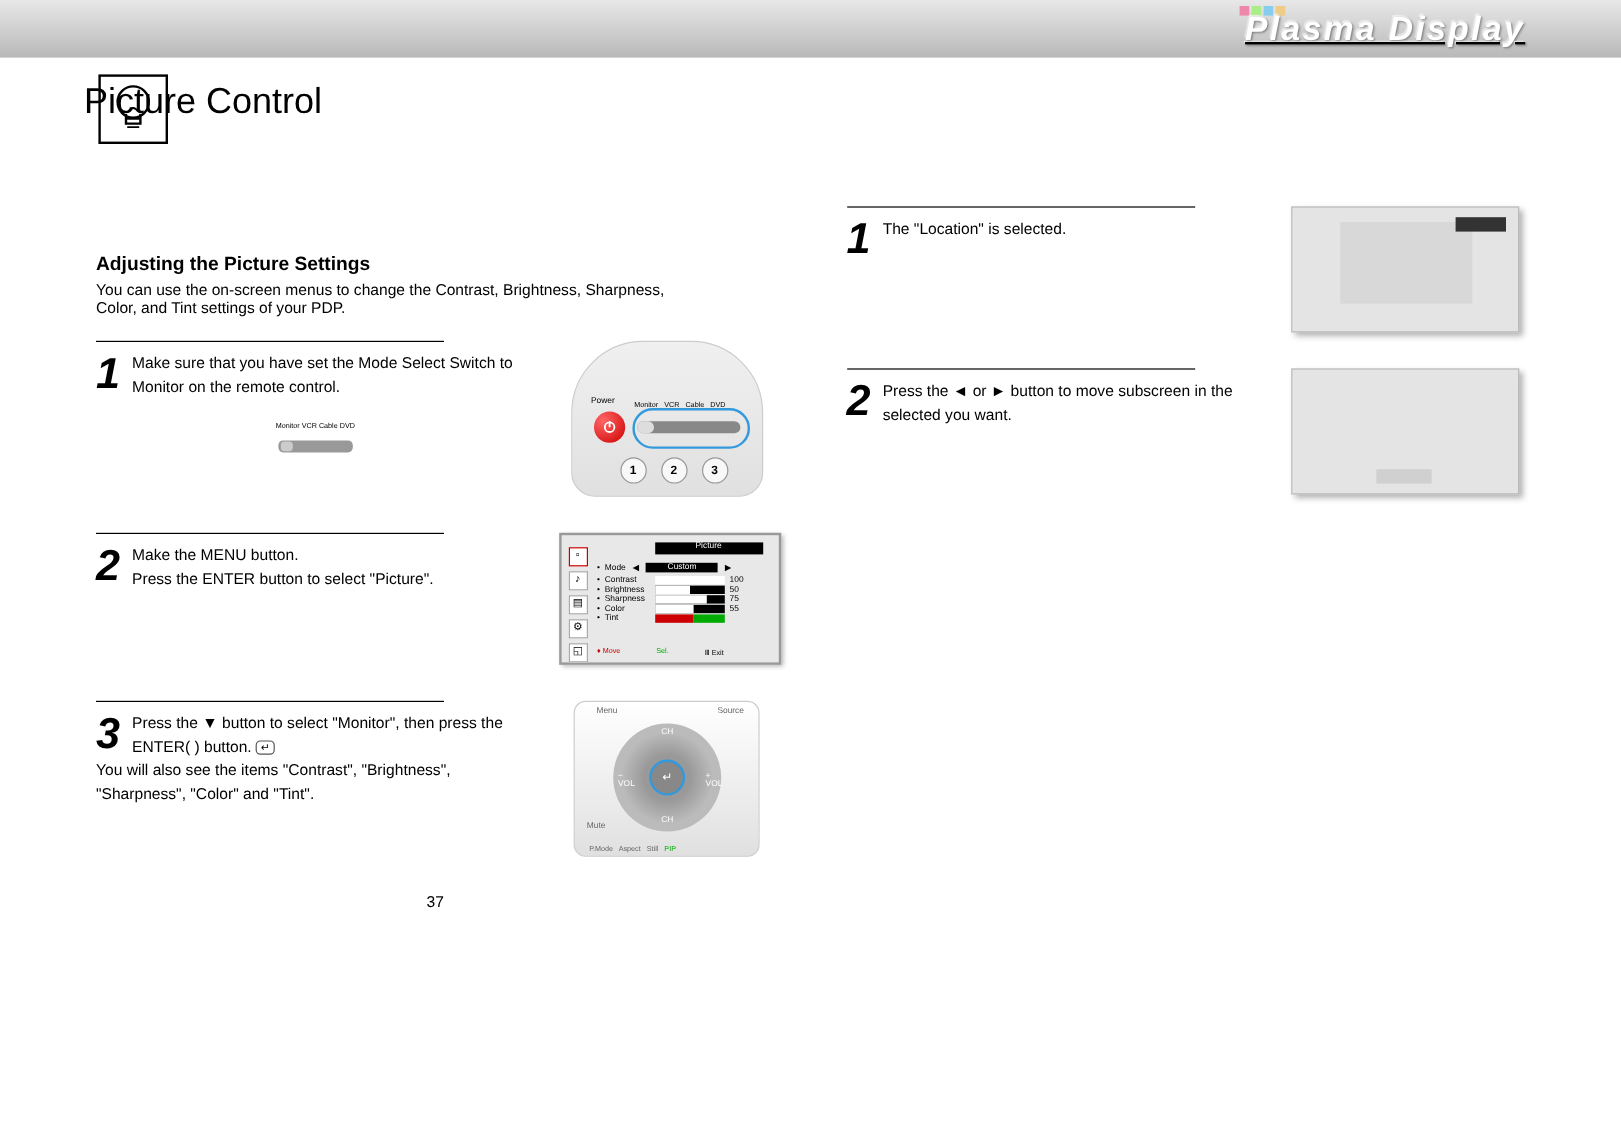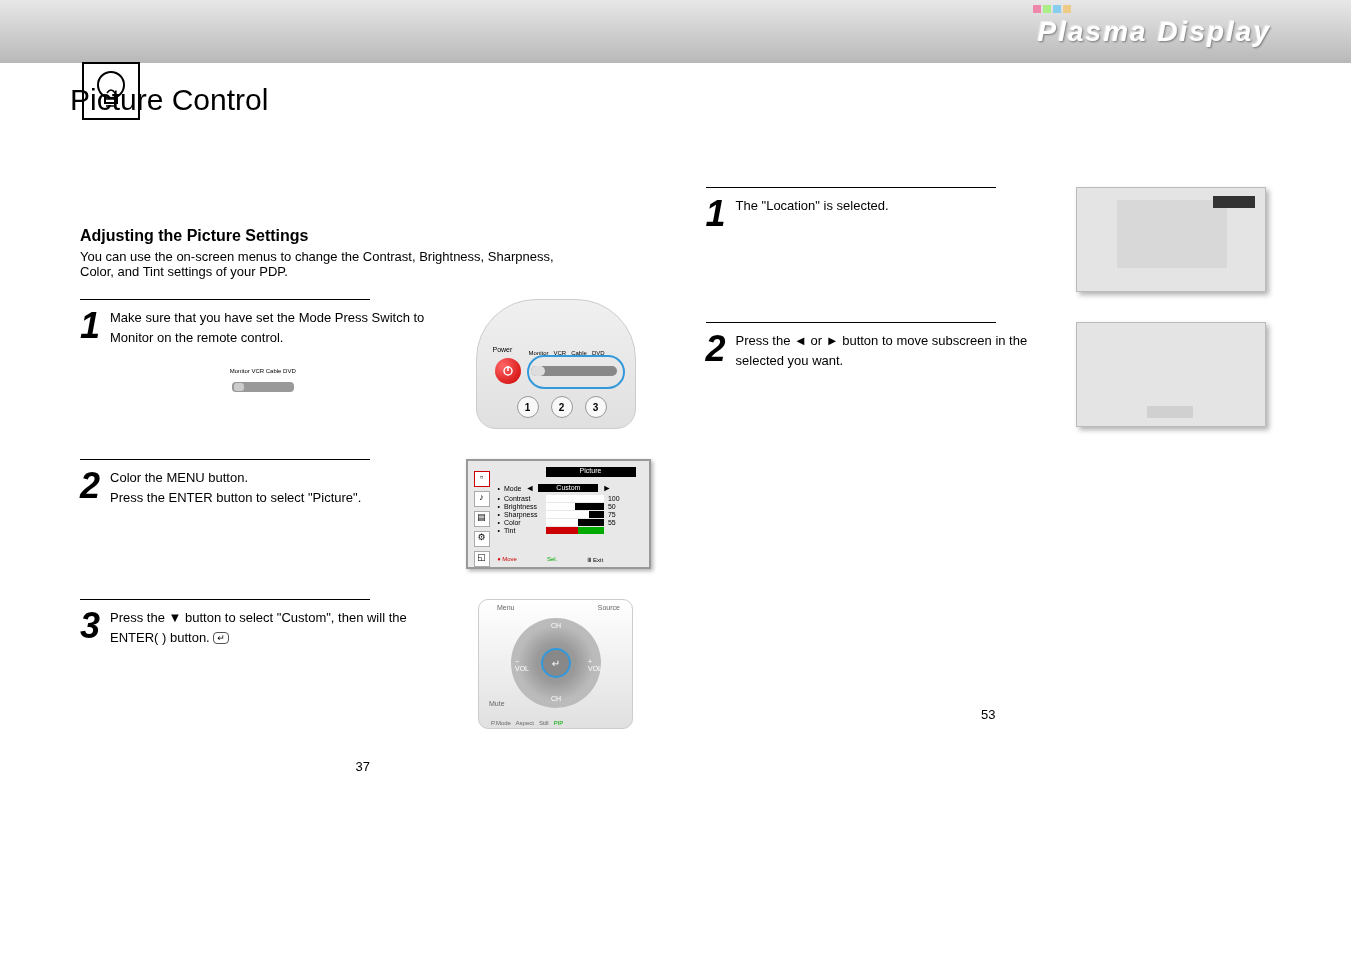--- a/index.html
+++ b/index.html
@@ -4,27 +4,28 @@
   <style>
     * { margin: 0; padding: 0; box-sizing: border-box; }
     body {
       font-family: Arial, Helvetica, sans-serif;
       background: #fff;
       width: 1351px;
       color: #000;
     }
     .header-bar {
       width: 100%;
-      height: 63px;
+      height: 48px;
       background: linear-gradient(to bottom, #e8e8e8, #d0d0d0, #b8b8b8);
       position: relative;
       display: flex;
       justify-content: flex-end;
       align-items: center;
       padding-right: 80px;
+      text-decoration: underline;
     }
     .plasma-logo {
       font-size: 28px;
       font-weight: bold;
       font-style: italic;
       color: #fff;
       text-shadow: 1px 1px 2px rgba(0,0,0,0.4), -1px -1px 1px rgba(255,255,255,0.6);
       letter-spacing: 2px;
       position: relative;
     }
@@ -390,21 +391,21 @@
 
   <div class="left-col">
     <div class="heading2">Adjusting the Picture Settings</div>
     <div class="heading2-sub" style="white-space:pre-line;">You can use the on-screen menus to change the Contrast, Brightness, Sharpness,
 Color, and Tint settings of your PDP.</div>
 
     <div class="step-row">
       <div class="step-text">
         <hr class="step-hr">
         <span class="step-num">1</span>
-        <span>Make sure that you have set the Mode Press Switch to Monitor on the remote control.</span>
+        <span>Make sure that you have set the Mode Select Switch to Monitor on the remote control.</span>
         <div style="margin-top:20px;text-align:center;">
           <span class="small-slider-labels">Monitor  VCR  Cable  DVD</span>
           <span class="small-slider"></span>
         </div>
       </div>
       <div class="illust">
         <div class="remote-top">
           <div class="power-label">Power</div>
           <div class="power-btn">
             <svg width="12" height="12" viewBox="0 0 12 12">
@@ -428,21 +429,21 @@
             <div class="num-btn">3</div>
           </div>
         </div>
       </div>
     </div>
 
     <div class="step-row">
       <div class="step-text">
         <hr class="step-hr">
         <span class="step-num">2</span>
-        <span>Color the MENU button.</span><br>
+        <span>Make the MENU button.</span><br>
         <span>Press the ENTER button to select "Picture".</span>
       </div>
       <div class="illust">
         <div class="osd-box">
           <div class="osd-left">
             <div class="osd-icon sel">▫</div>
             <div class="osd-icon">♪</div>
             <div class="osd-icon">▤</div>
             <div class="osd-icon">⚙</div>
             <div class="osd-icon">◱</div>
@@ -503,22 +504,23 @@
             <span>Ⅲ <span>Exit</span></span>
           </div>
         </div>
       </div>
     </div>
 
     <div class="step-row">
       <div class="step-text">
         <hr class="step-hr">
         <span class="step-num">3</span>
-        <span>Press the ▼ button to select "Custom", then will the ENTER(        ) button.</span>
+        <span>Press the ▼ button to select "Monitor", then press the ENTER(        ) button.</span>
         <span class="inline-icon"></span><br>
+        <span>You will also see the items "Contrast", "Brightness", "Sharpness", "Color" and "Tint".</span>
       </div>
       <div class="illust">
         <div class="remote-nav">
           <div class="nav-label" style="left:18px;top:4px;">Menu</div>
           <div class="nav-label" style="right:12px;top:4px;">Source</div>
           <div class="nav-ring"></div>
           <div class="nav-center">↵</div>
           <div class="nav-label" style="left:72px;top:22px;color:#fff;">CH</div>
           <div class="nav-label" style="left:72px;top:95px;color:#fff;">CH</div>
           <div class="nav-label" style="left:36px;top:58px;color:#fff;">−<br><span>VOL</span></div>
@@ -559,15 +561,14 @@
         <span class="step-num">2</span>
         <span>Press the ◄ or ► button to move subscreen in the selected you want.</span>
       </div>
       <div class="illust">
         <div class="tv-box">
           <div class="pip-small-center"></div>
         </div>
       </div>
     </div>
 
-    <div class="page-num" style="margin-top:280px;">53</div>
   </div>
 </div>
 
 </body></html>

